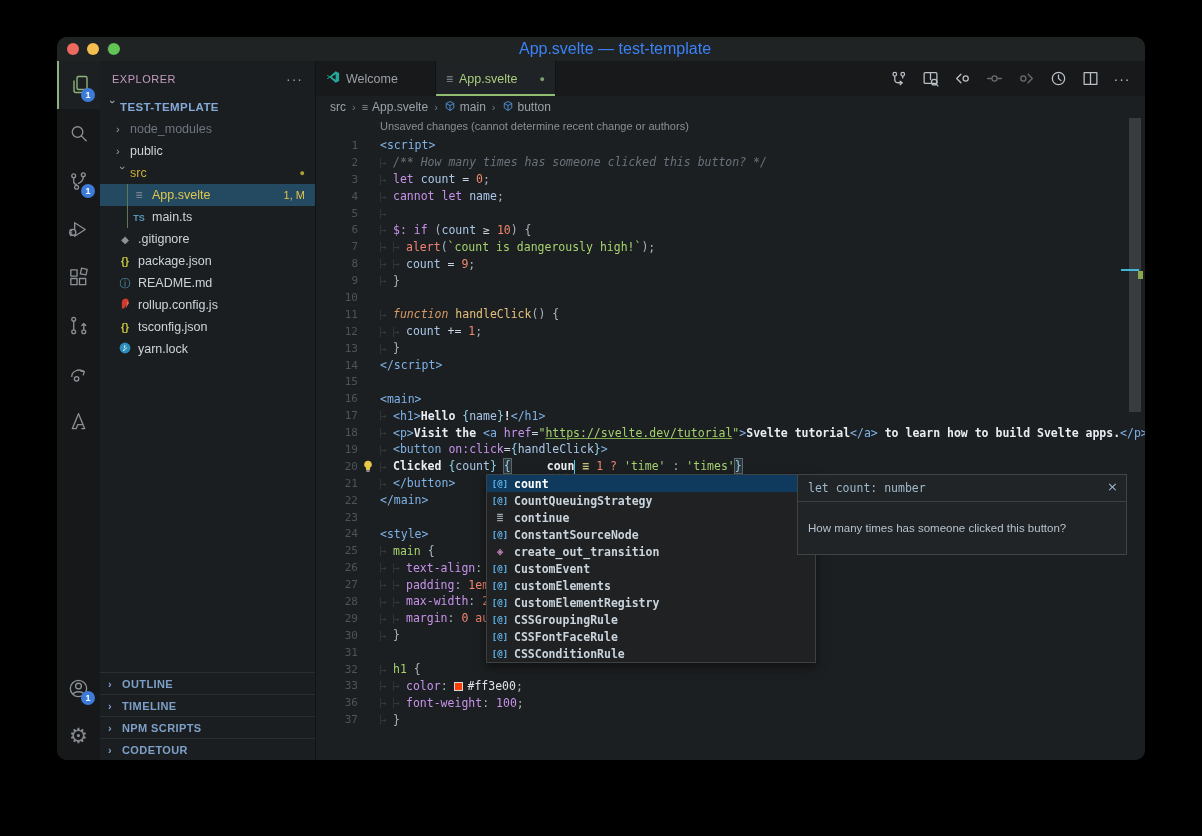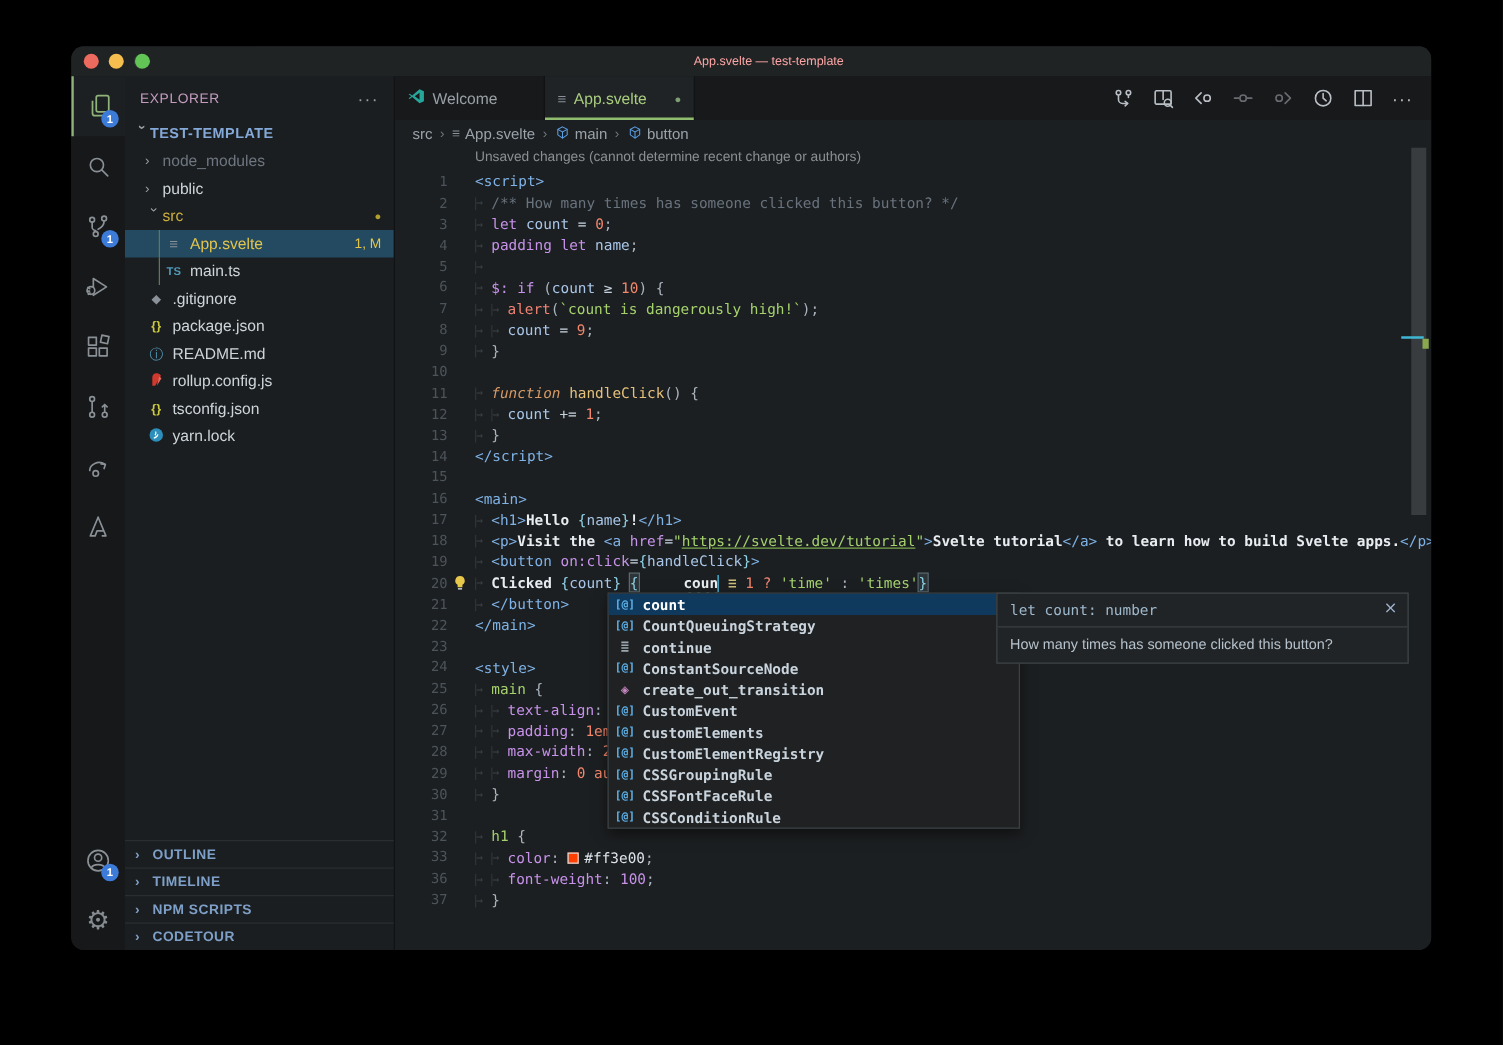--- a/index.html
+++ b/index.html
@@ -5,21 +5,21 @@
   html,body{margin:0;padding:0;background:#000;width:1202px;height:836px;overflow:hidden;
     font-family:"Liberation Sans",sans-serif;-webkit-font-smoothing:antialiased;}
   *{box-sizing:border-box;}
   .window{position:absolute;left:57px;top:37px;width:1088px;height:723px;background:#1c1f21;
     border-radius:10px;overflow:hidden;box-shadow:0 18px 50px rgba(0,0,0,.7);display:flex;flex-direction:column;}
   
   .titlebar{height:24px;background:#202324;display:flex;align-items:center;position:relative;flex:0 0 auto;}
   .lights{display:flex;gap:8px;margin-left:10px;}
   .light{width:12px;height:12px;border-radius:50%;}
   .light.r{background:#ec6a5e;}.light.y{background:#f5bf4f;}.light.g{background:#61c454;}
-  .title-text{position:absolute;left:0;right:0;text-align:center;font-size:10px;color:#fca5a5;margin-left:28px;}
+  .title-text{position:absolute;left:0;right:0;text-align:center;font-size:16px;color:#3b82f6;margin-left:28px;}
   
   .mainrow{flex:1;display:flex;min-height:0;}
   
   .activitybar{width:43px;background:#161819;display:flex;flex-direction:column;align-items:center;flex:0 0 auto;}
   .act-item{position:relative;width:43px;height:48px;display:flex;align-items:center;justify-content:center;cursor:pointer;}
   .act-item svg{display:block;}
   .act-item.active{border-left:2px solid #8fb37a;background:#1d2022;}
   .badge{position:absolute;right:5px;bottom:7px;min-width:14px;height:14px;border-radius:8px;background:#3d7bd9;
     color:#fff;font-size:9px;line-height:14px;text-align:center;padding:0 2px;font-weight:bold;}
   .act-spacer{flex:1;}
@@ -74,21 +74,21 @@
   .tk-tag{color:#7fb2e6;}
   .tk-kw{color:#c792ea;}
   .tk-fkw{color:#d79a66;font-style:italic;}
   .tk-fn{color:#e5c07b;}
   .tk-vr{color:#a9c6e8;}
   .tk-op{color:#c7d3de;}
   .tk-pn{color:#aab4be;}
   .tk-num{color:#f2876c;}
   .tk-str{color:#a5d26e;}
   .tk-lnk{color:#a5d26e;text-decoration:underline;text-decoration-color:#7ba84f;}
-  .tk-cmt{color:#69737d;}
+  .tk-cmt{color:#69737d;font-style:italic;}
   .tk-txt{color:#e8edf2;font-weight:bold;}
   .tk-attr{color:#c792ea;}
   .tk-br{color:#8fd3e8;}
   .tk-sel{color:#a5d26e;}
   .tk-prop{color:#c792ea;}
   .tk-val{color:#f2876c;}
   .tk-cssnum{color:#c792ea;}
   .tk-fncall{color:#ef8373;}
   .tk-qm{color:#ef8373;}
   .tk-eq{color:#cabd7a;font-weight:bold;}
@@ -105,21 +105,21 @@
     color:#c9d4dd;font-family:"DejaVu Sans Mono",monospace;cursor:pointer;}
   .sg-row.sel{background:#0f3a5d;color:#fff;}
   .sg-k{width:18px;flex:0 0 auto;text-align:center;font-size:9px;font-weight:bold;}
   .sg-k.var{color:#5eb1e8;}
   .sg-k.kw{color:#9aa7b0;font-size:11px;}
   .sg-k.cube{color:#c586c0;font-size:11px;}
   
   .hover{position:absolute;left:481px;top:356px;width:330px;background:#212426;border:1px solid #3f4447;z-index:6;}
   .hover-sig{padding:6px 10px;font-family:"DejaVu Sans Mono",monospace;font-size:11.5px;color:#9fb9cd;position:relative;}
   .hover-close{position:absolute;right:8px;top:4px;color:#9db4d0;font-size:13px;cursor:pointer;font-family:"DejaVu Sans",sans-serif;}
-  .hover-doc{border-top:1px solid #3a3f42;padding:8px 10px;font-size:11.5px;color:#b6c2cc;font-family:"Liberation Sans",sans-serif;}
+  .hover-doc{border-top:1px solid #3a3f42;padding:20px 10px;font-size:11.5px;color:#b6c2cc;font-family:"Liberation Sans",sans-serif;}
   
   .vscroll{position:absolute;right:4px;top:0;width:12px;height:294px;background:#383c3f;z-index:2;}
   .deco-cursor{position:absolute;right:6px;top:151px;width:18px;height:2px;background:#3fb6d3;z-index:3;}
   .deco-change{position:absolute;right:2px;top:153px;width:5px;height:8px;background:#8aa84e;z-index:3;}
 </style>
 </head>
 <body>
 
 <div class="window">
   <div class="titlebar">
@@ -379,21 +379,21 @@
               </svg></span>
             <span>button</span>
           </span>
         </div>
       <div class="content">
         <div class="annotation">Unsaved changes (cannot determine recent change or authors)</div>
         <div class="code" id="code">
             <div class="code-line"><span class="ln">1</span><span class="lc"><span class="tk-tag">&lt;script&gt;</span></span></div>
             <div class="code-line"><span class="ln">2</span><span class="lc"><span class="g">→</span><span class="tk-cmt">/** How many times has someone clicked this button? */</span></span></div>
             <div class="code-line"><span class="ln">3</span><span class="lc"><span class="g">→</span><span class="tk-kw">let </span><span class="tk-vr">count </span><span class="tk-op">= </span><span class="tk-num">0</span><span class="tk-pn">;</span></span></div>
-            <div class="code-line"><span class="ln">4</span><span class="lc"><span class="g">→</span><span class="tk-kw">padding let </span><span class="tk-vr">name</span><span class="tk-pn">;</span></span></div>
+            <div class="code-line"><span class="ln">4</span><span class="lc"><span class="g">→</span><span class="tk-kw">cannot let </span><span class="tk-vr">name</span><span class="tk-pn">;</span></span></div>
             <div class="code-line"><span class="ln">5</span><span class="lc"><span class="g">→</span></span></div>
             <div class="code-line"><span class="ln">6</span><span class="lc"><span class="g">→</span><span class="tk-kw">$: if </span><span class="tk-pn">(</span><span class="tk-vr">count </span><span class="tk-op">≥ </span><span class="tk-num">10</span><span class="tk-pn">) {</span></span></div>
             <div class="code-line"><span class="ln">7</span><span class="lc"><span class="g">→</span><span class="g">→</span><span class="tk-fncall">alert</span><span class="tk-pn">(</span><span class="tk-str">`count is dangerously high!`</span><span class="tk-pn">);</span></span></div>
             <div class="code-line"><span class="ln">8</span><span class="lc"><span class="g">→</span><span class="g">→</span><span class="tk-vr">count </span><span class="tk-op">= </span><span class="tk-num">9</span><span class="tk-pn">;</span></span></div>
             <div class="code-line"><span class="ln">9</span><span class="lc"><span class="g">→</span><span class="tk-pn">}</span></span></div>
             <div class="code-line"><span class="ln">10</span><span class="lc"></span></div>
             <div class="code-line"><span class="ln">11</span><span class="lc"><span class="g">→</span><span class="tk-fkw">function </span><span class="tk-fn">handleClick</span><span class="tk-pn">() {</span></span></div>
             <div class="code-line"><span class="ln">12</span><span class="lc"><span class="g">→</span><span class="g">→</span><span class="tk-vr">count </span><span class="tk-op">+= </span><span class="tk-num">1</span><span class="tk-pn">;</span></span></div>
             <div class="code-line"><span class="ln">13</span><span class="lc"><span class="g">→</span><span class="tk-pn">}</span></span></div>
             <div class="code-line"><span class="ln">14</span><span class="lc"><span class="tk-tag">&lt;/script&gt;</span></span></div>

